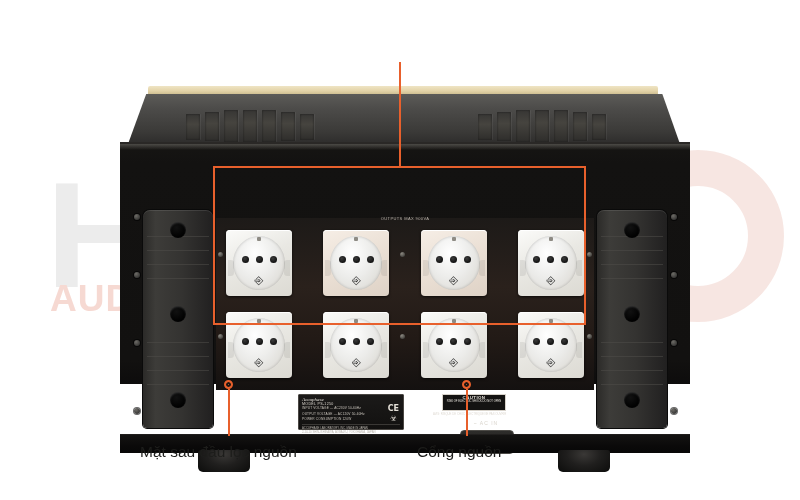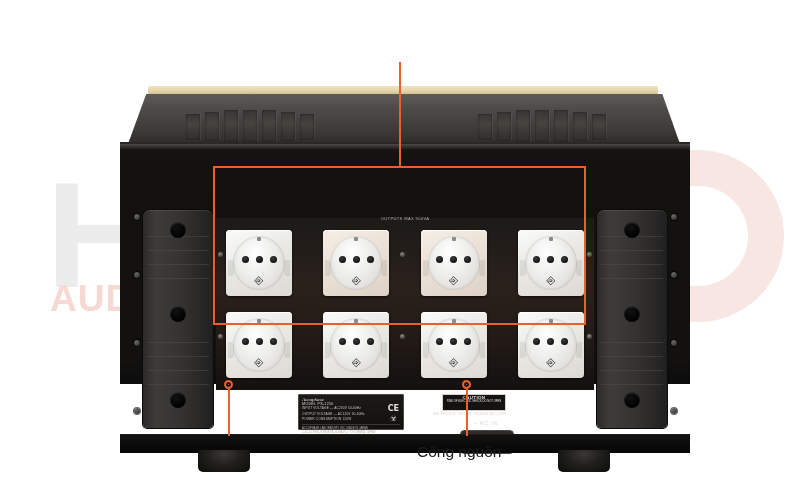--- a/index.html
+++ b/index.html
@@ -483,18 +483,19 @@
       <div class="foot l"></div>
       <div class="foot r"></div>
     </div>
   </div>
 
   <div class="callout-line vline" style="left:399px;top:62px;height:104px;"></div>
   <div class="hl-box" style="left:213px;top:166px;width:373px;height:159px;"></div>
 
   <div class="callout-dot" style="left:224px;top:380px;"></div>
   <div class="callout-line vline" style="left:228px;top:389px;height:47px;"></div>
+  <div class="anno-text" style="left:140px;top:443px;">Mặt sau đầu lọc nguồn</div>
 
   <div class="callout-dot" style="left:462px;top:380px;"></div>
   <div class="callout-line vline" style="left:466px;top:389px;height:47px;"></div>
   <div class="anno-text" style="left:417px;top:443px;">Cổng nguồn</div>
 
 </div>
 
 </body></html>

